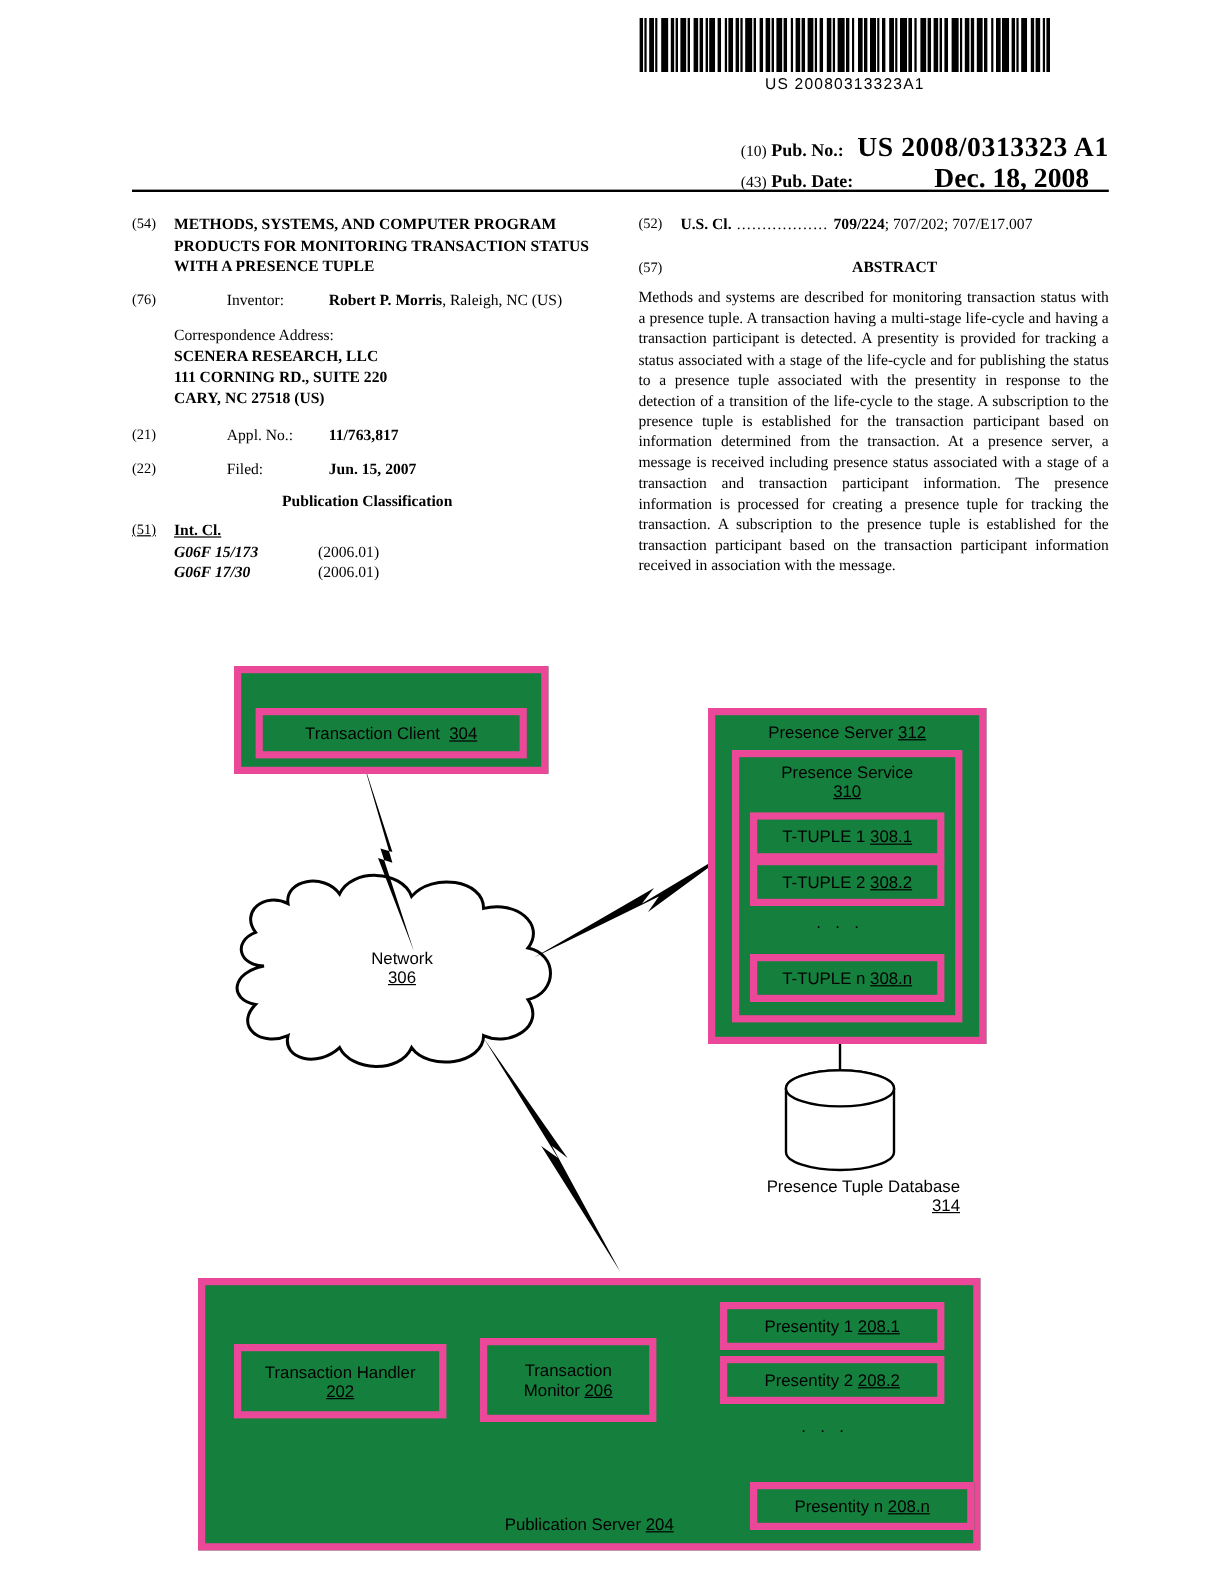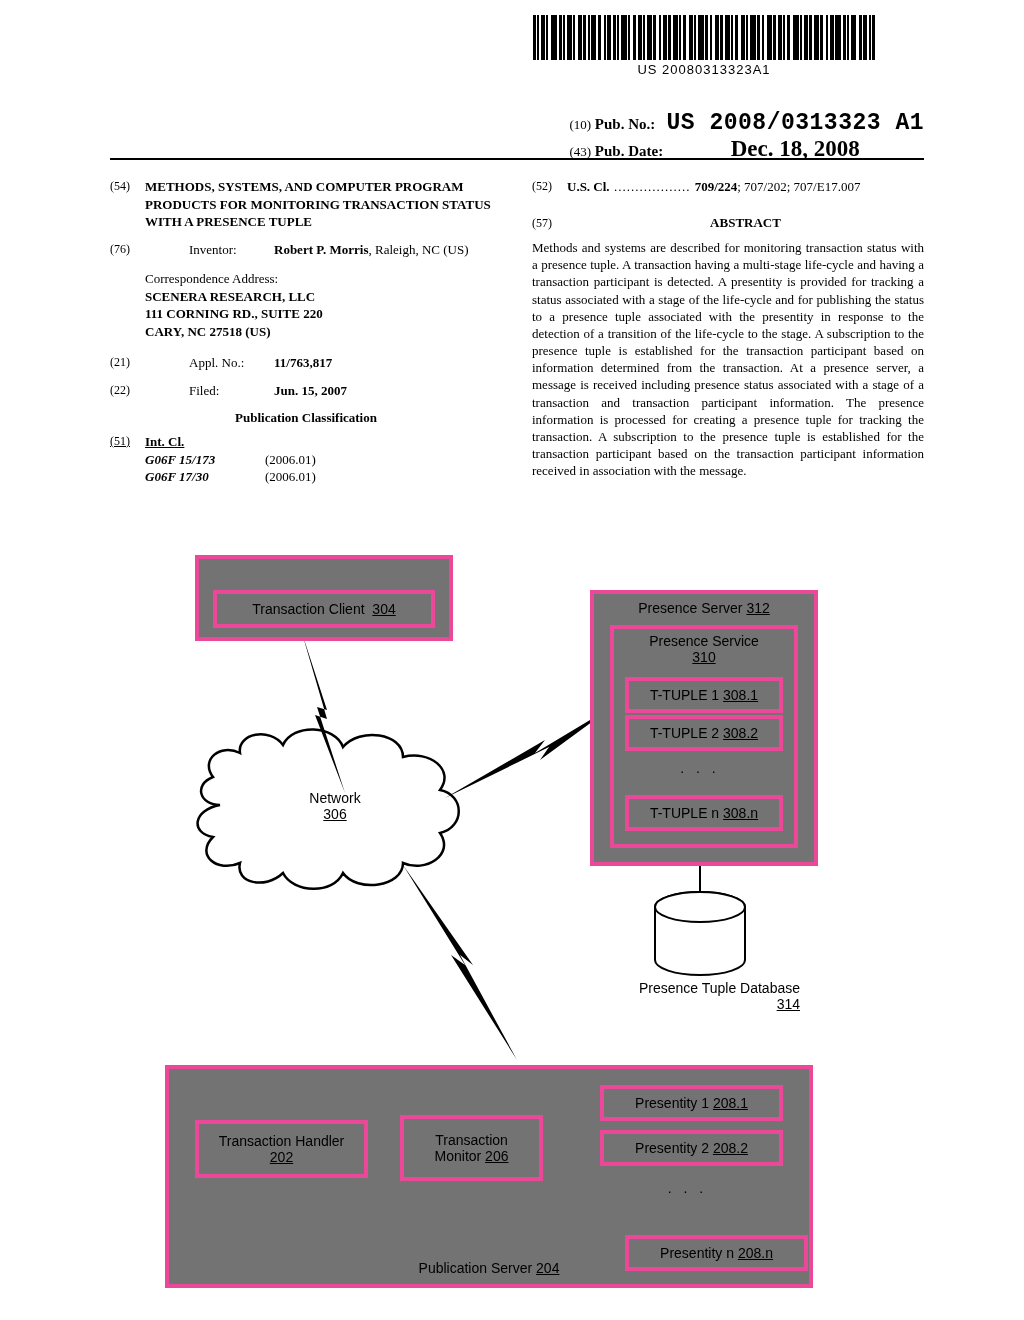--- a/index.html
+++ b/index.html
@@ -44,21 +44,21 @@
     right: 100px;
   }
   .header-left { float: left; }
   .header-right { float: right; text-align: left; margin-top: 32px; }
   .country-line { font-size: 15px; }
   .country { font-size: 26px; font-weight: bold; }
   .sub-num { font-size: 13px; }
   .pub-title { font-size: 26px; font-weight: bold; }
   .author-name { font-size: 17px; font-weight: bold; }
   .pub-no-line { font-size: 15px; }
-  .pub-no-val { font-size: 23px; font-weight: bold; letter-spacing: 0.5px; font-family: Liberation Mono, monospace; }
+  .pub-no-val { font-size: 23px; font-weight: bold; letter-spacing: 0.5px; }
   .pub-date-line { font-size: 15px; }
   .pub-date-val { font-size: 23px; font-weight: bold; }
   .hr {
     position: absolute;
     top: 158px;
     left: 110px;
     right: 100px;
     border-top: 2px solid #000;
   }
   .columns {
@@ -92,22 +92,22 @@
     position: absolute;
     top: 555px;
     left: 145px;
     right: 135px;
     bottom: 30px;
     font-family: Arial, Helvetica, sans-serif;
     font-size: 14px;
   }
   .box {
     position: absolute;
-    border: 4px solid #ec4899;
-    background: #737373;
+    border: 6px solid #ec4899;
+    background: #15803d;
     text-align: center;
     display: flex;
     flex-direction: column;
     justify-content: center;
   }
   .underline { text-decoration: underline; }
   svg.fig-svg {
     position: absolute;
     top: 0; left: 0;
     width: 100%; height: 100%;

